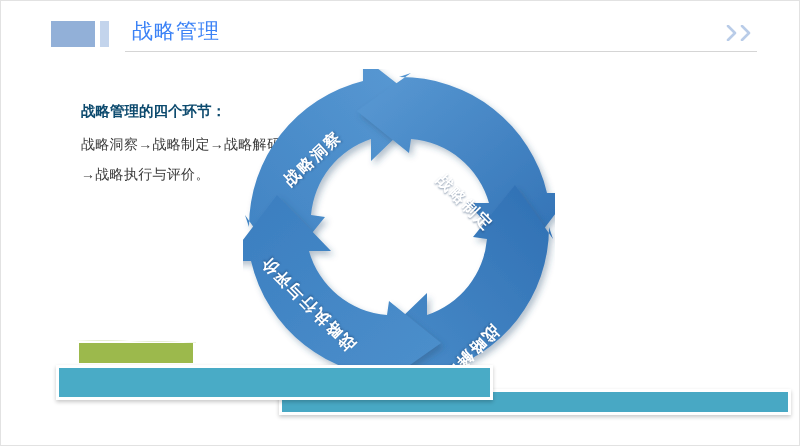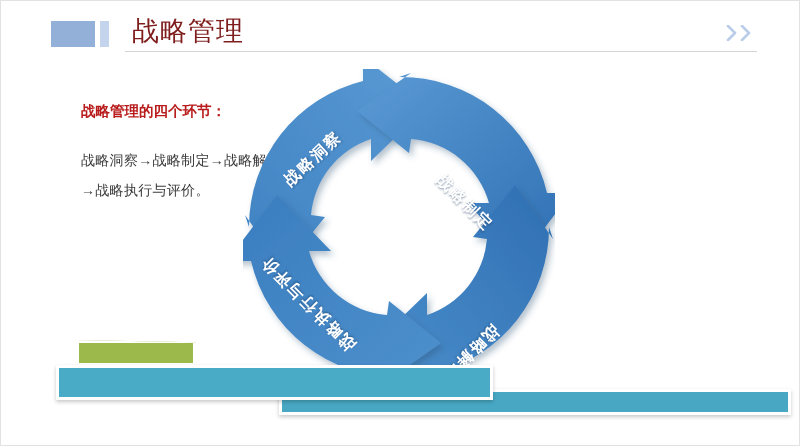--- a/index.html
+++ b/index.html
@@ -35,22 +35,22 @@
     left: 99px;
     top: 20px;
     width: 9px;
     height: 26px;
     background: #c3d4ec;
   }
   .hdr-title {
     position: absolute;
     left: 131px;
     top: 16px;
-    font-size: 27px;
-    color: #7f1d1d;
+    font-size: 21px;
+    color: #3b82f6;
     letter-spacing: 1px;
     line-height: 28px;
     white-space: nowrap;
   }
   .hdr-rule {
     position: absolute;
     left: 124px;
     top: 50px;
     width: 632px;
     height: 1px;
@@ -73,23 +73,23 @@
   
   .left-text {
     position: absolute;
     left: 80px;
     top: 96px;
     width: 212px;
   }
   .left-heading {
     font-size: 14.5px;
     font-weight: bold;
-    color: #b91c1c;
+    color: #0c4a6e;
     line-height: 28px;
-    margin-bottom: 20px;
+    margin-bottom: 4px;
   }
   .left-body {
     font-size: 14px;
     color: #3a3a3a;
     line-height: 30px;
     letter-spacing: 0.3px;
   }
 
   
   .right-text {

